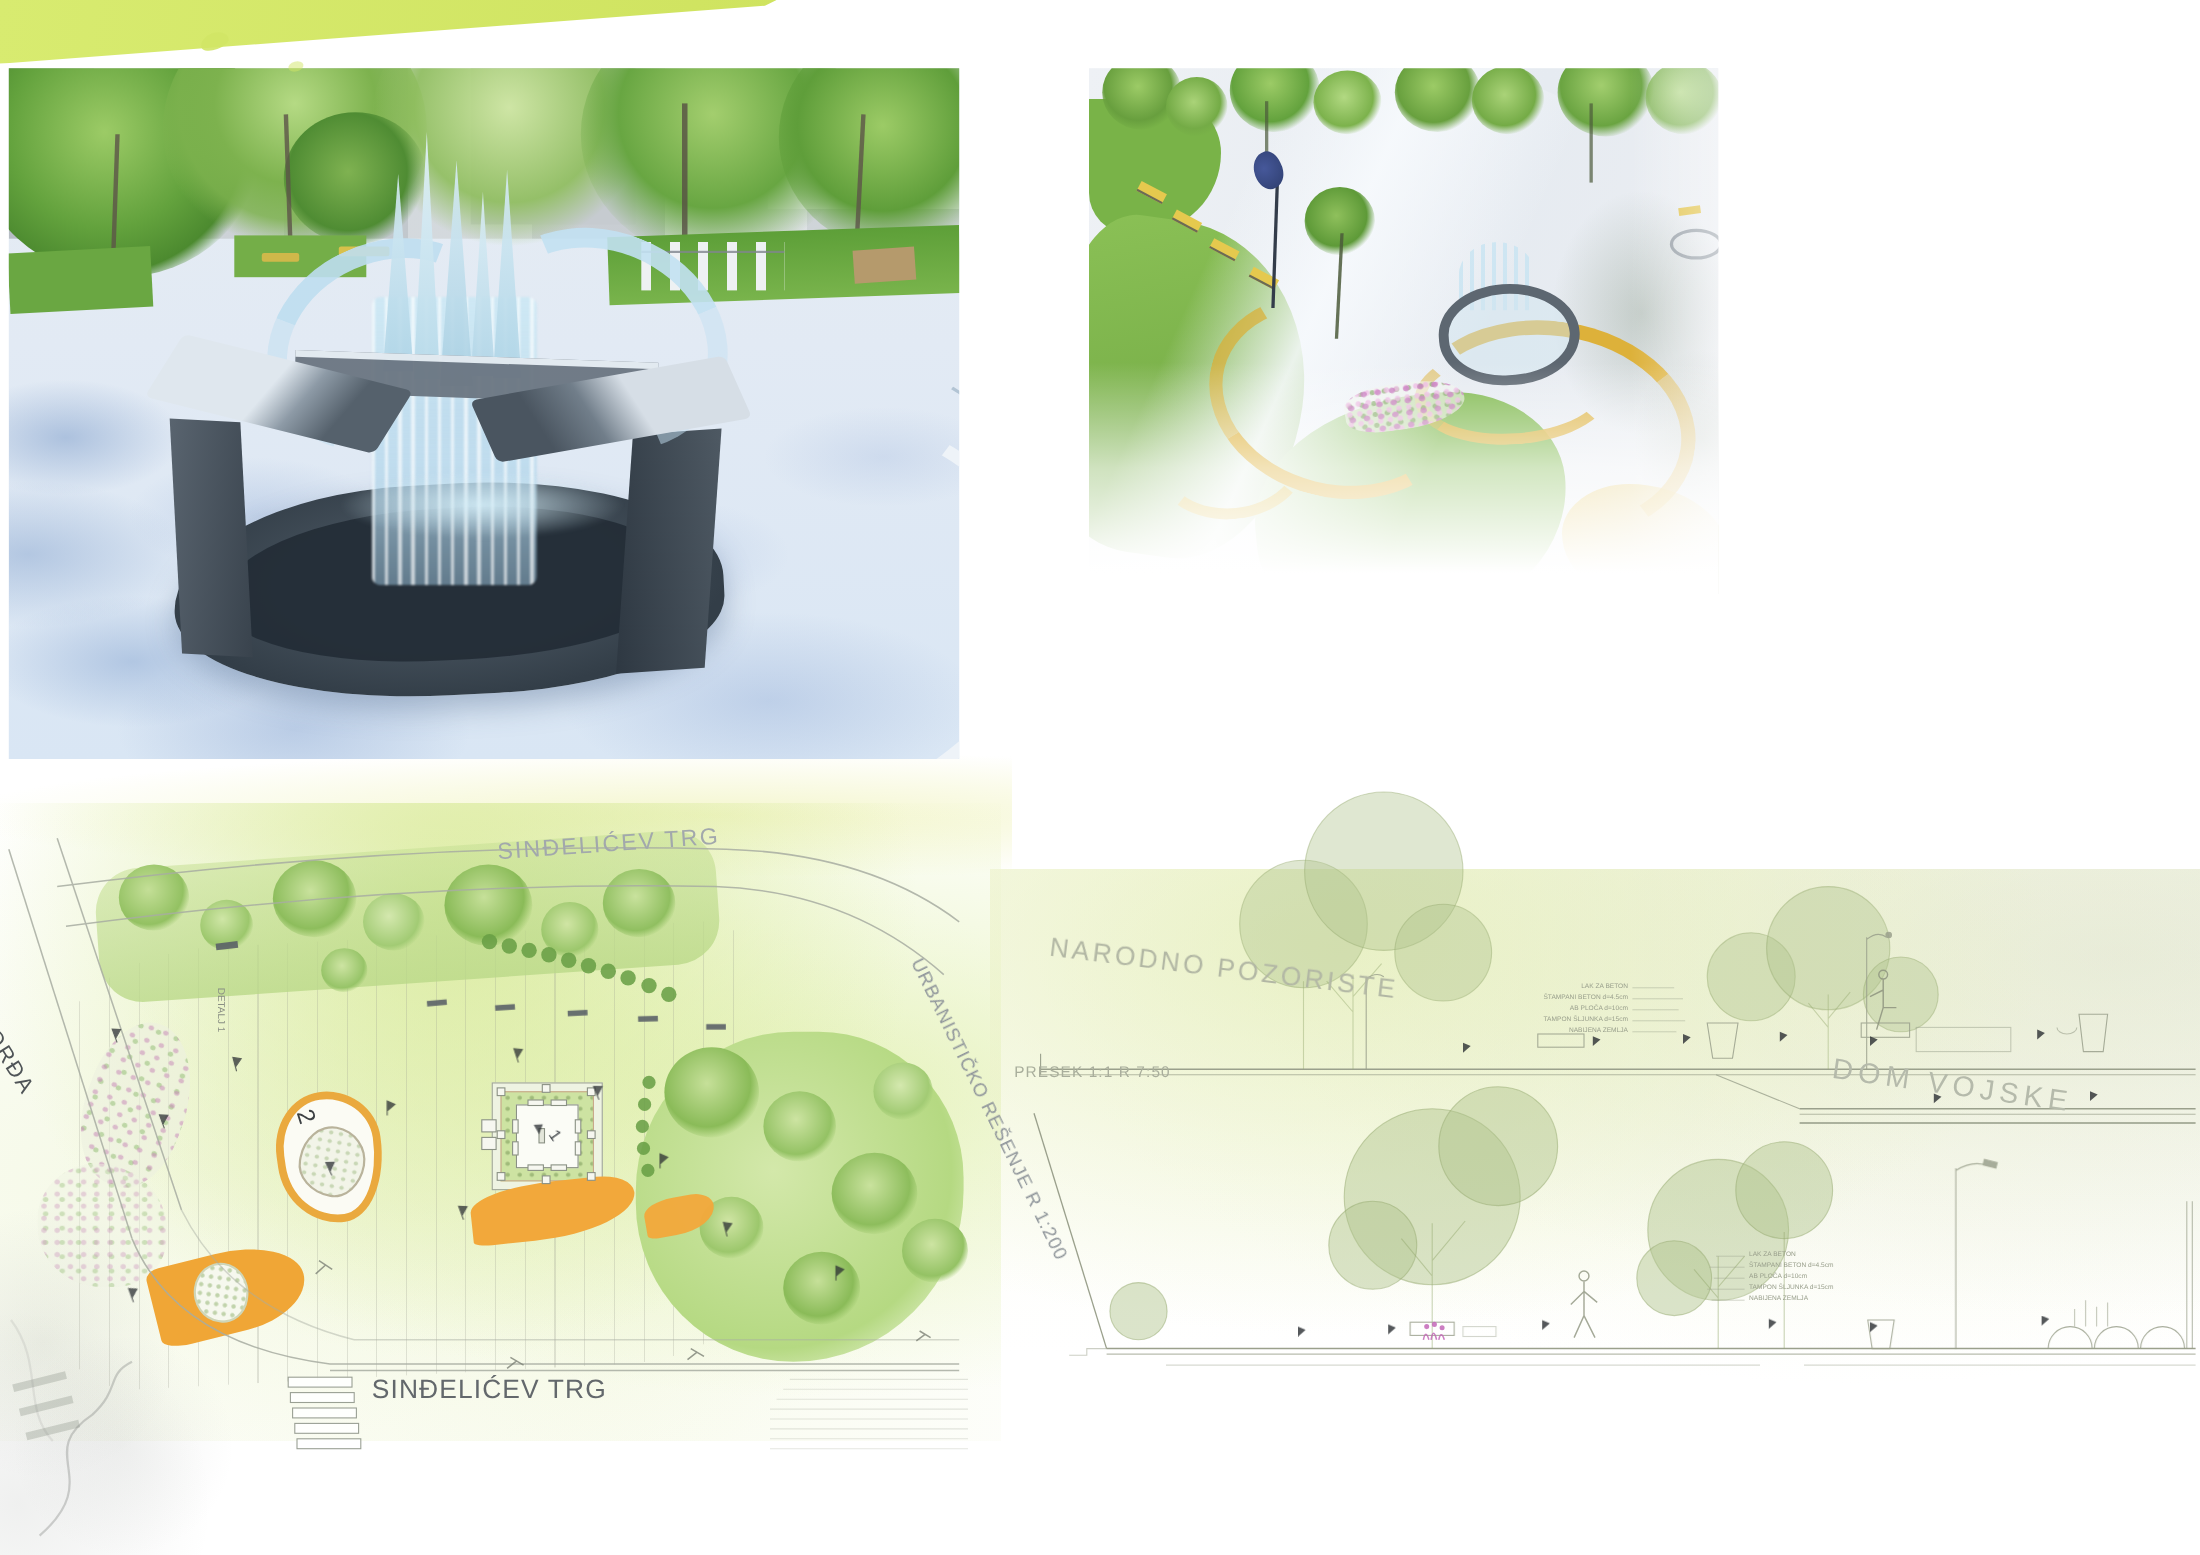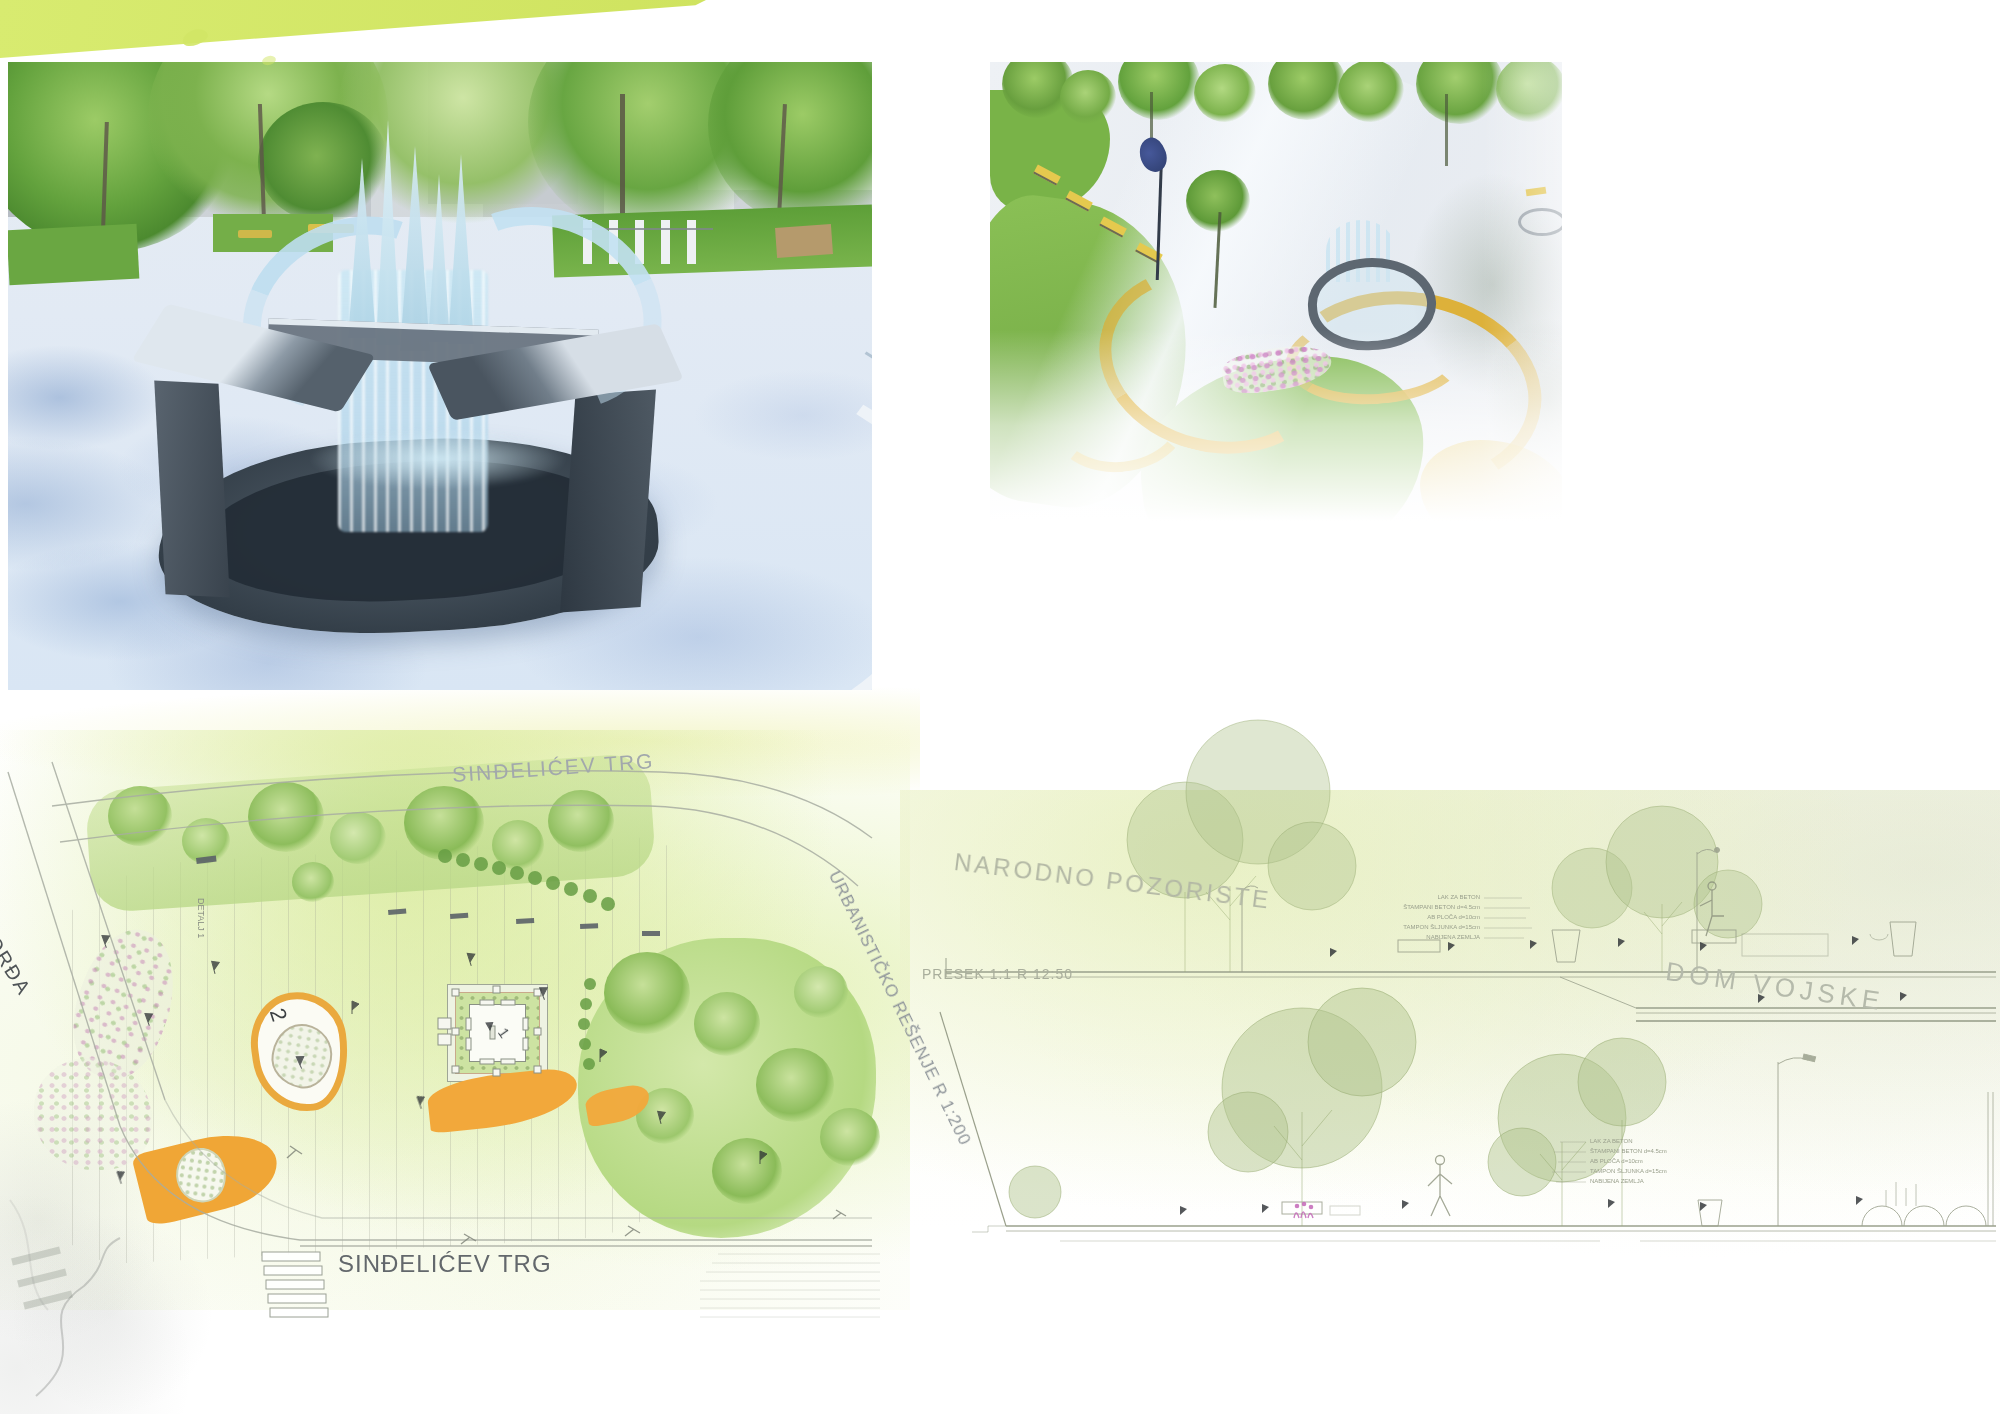--- a/index.html
+++ b/index.html
@@ -325,21 +325,21 @@
   <div class="lbl" style="left:206px;top:898px;transform:rotate(90deg);transform-origin:left top;font-size:9px;color:#8a8f84;">DETALJ 1</div>
 
   <div class="lbl" style="left:272px;top:1002px;transform:rotate(72deg);font-size:22px;color:#3c4043;">2</div>
 
   <div class="lbl" style="left:500px;top:1024px;transform:rotate(55deg);font-size:15px;color:#4a4f52;">1</div>
 
   <div class="lbl" style="left:338px;top:1250px;font-size:24px;letter-spacing:1px;color:#63686c;">SINĐELIĆEV TRG</div>
 
   <div class="lbl" style="left:956px;top:848px;transform:rotate(7deg);transform-origin:left top;font-size:24px;letter-spacing:3px;color:#b2b7a4;">NARODNO POZORISTE</div>
 
-  <div class="lbl" style="left:922px;top:966px;font-size:14px;letter-spacing:1px;color:#a9ae9c;">PRESEK 1:1 R 12:50</div>
+  <div class="lbl" style="left:922px;top:966px;font-size:14px;letter-spacing:1px;color:#a9ae9c;">PRESEK 1:1 R 7:50</div>
 
   <div class="lbl" style="left:1668px;top:956px;transform:rotate(8deg);transform-origin:left top;font-size:26px;letter-spacing:5px;color:#b5baab;">DOM VOJSKE</div>
 
   <div class="abs" style="left:1378px;top:892px;width:102px;text-align:right;font-size:6px;line-height:10px;color:#9aa08d;">
     <div>LAK ZA BETON</div>
     <div>ŠTAMPANI BETON d=4.5cm</div>
     <div>AB PLOČA d=10cm</div>
     <div>TAMPON ŠLJUNKA d=15cm</div>
     <div>NABIJENA ZEMLJA</div>
   </div>

